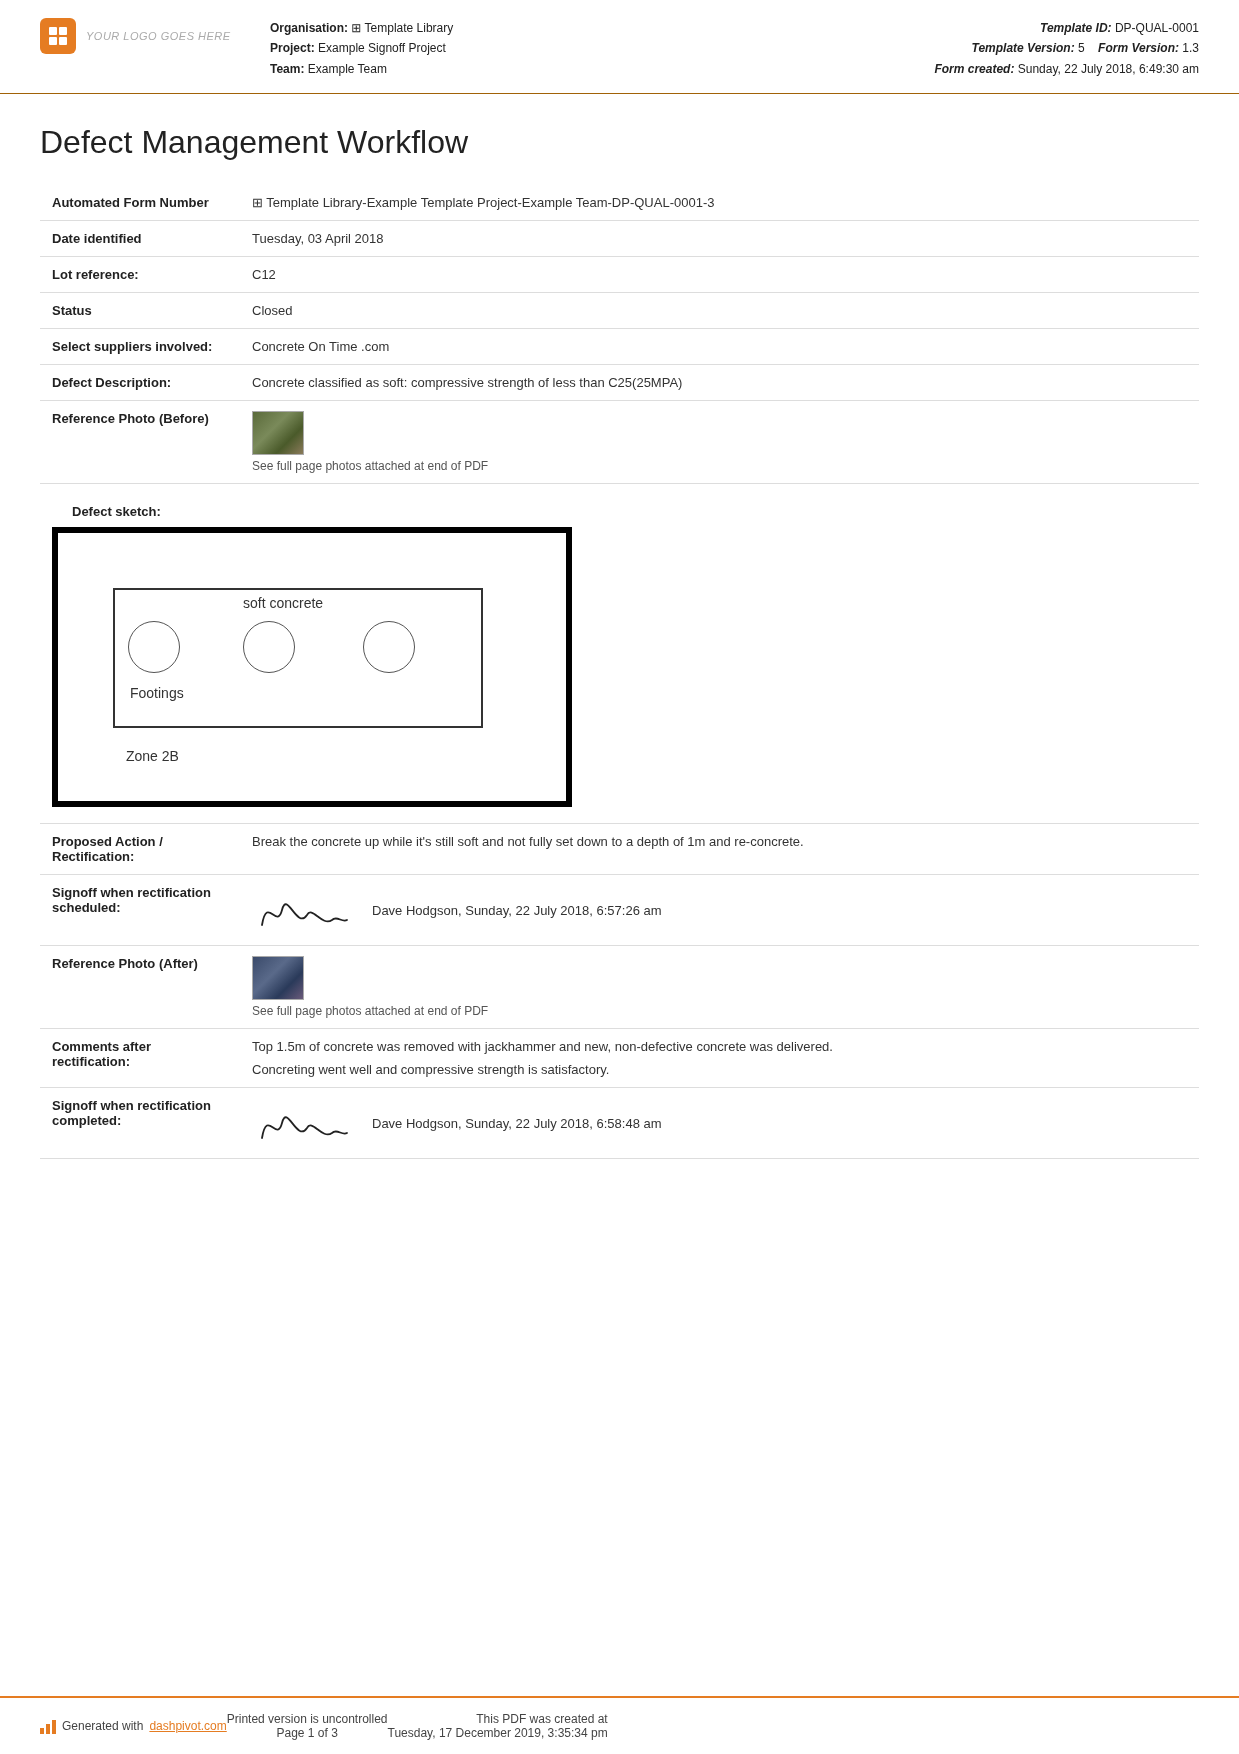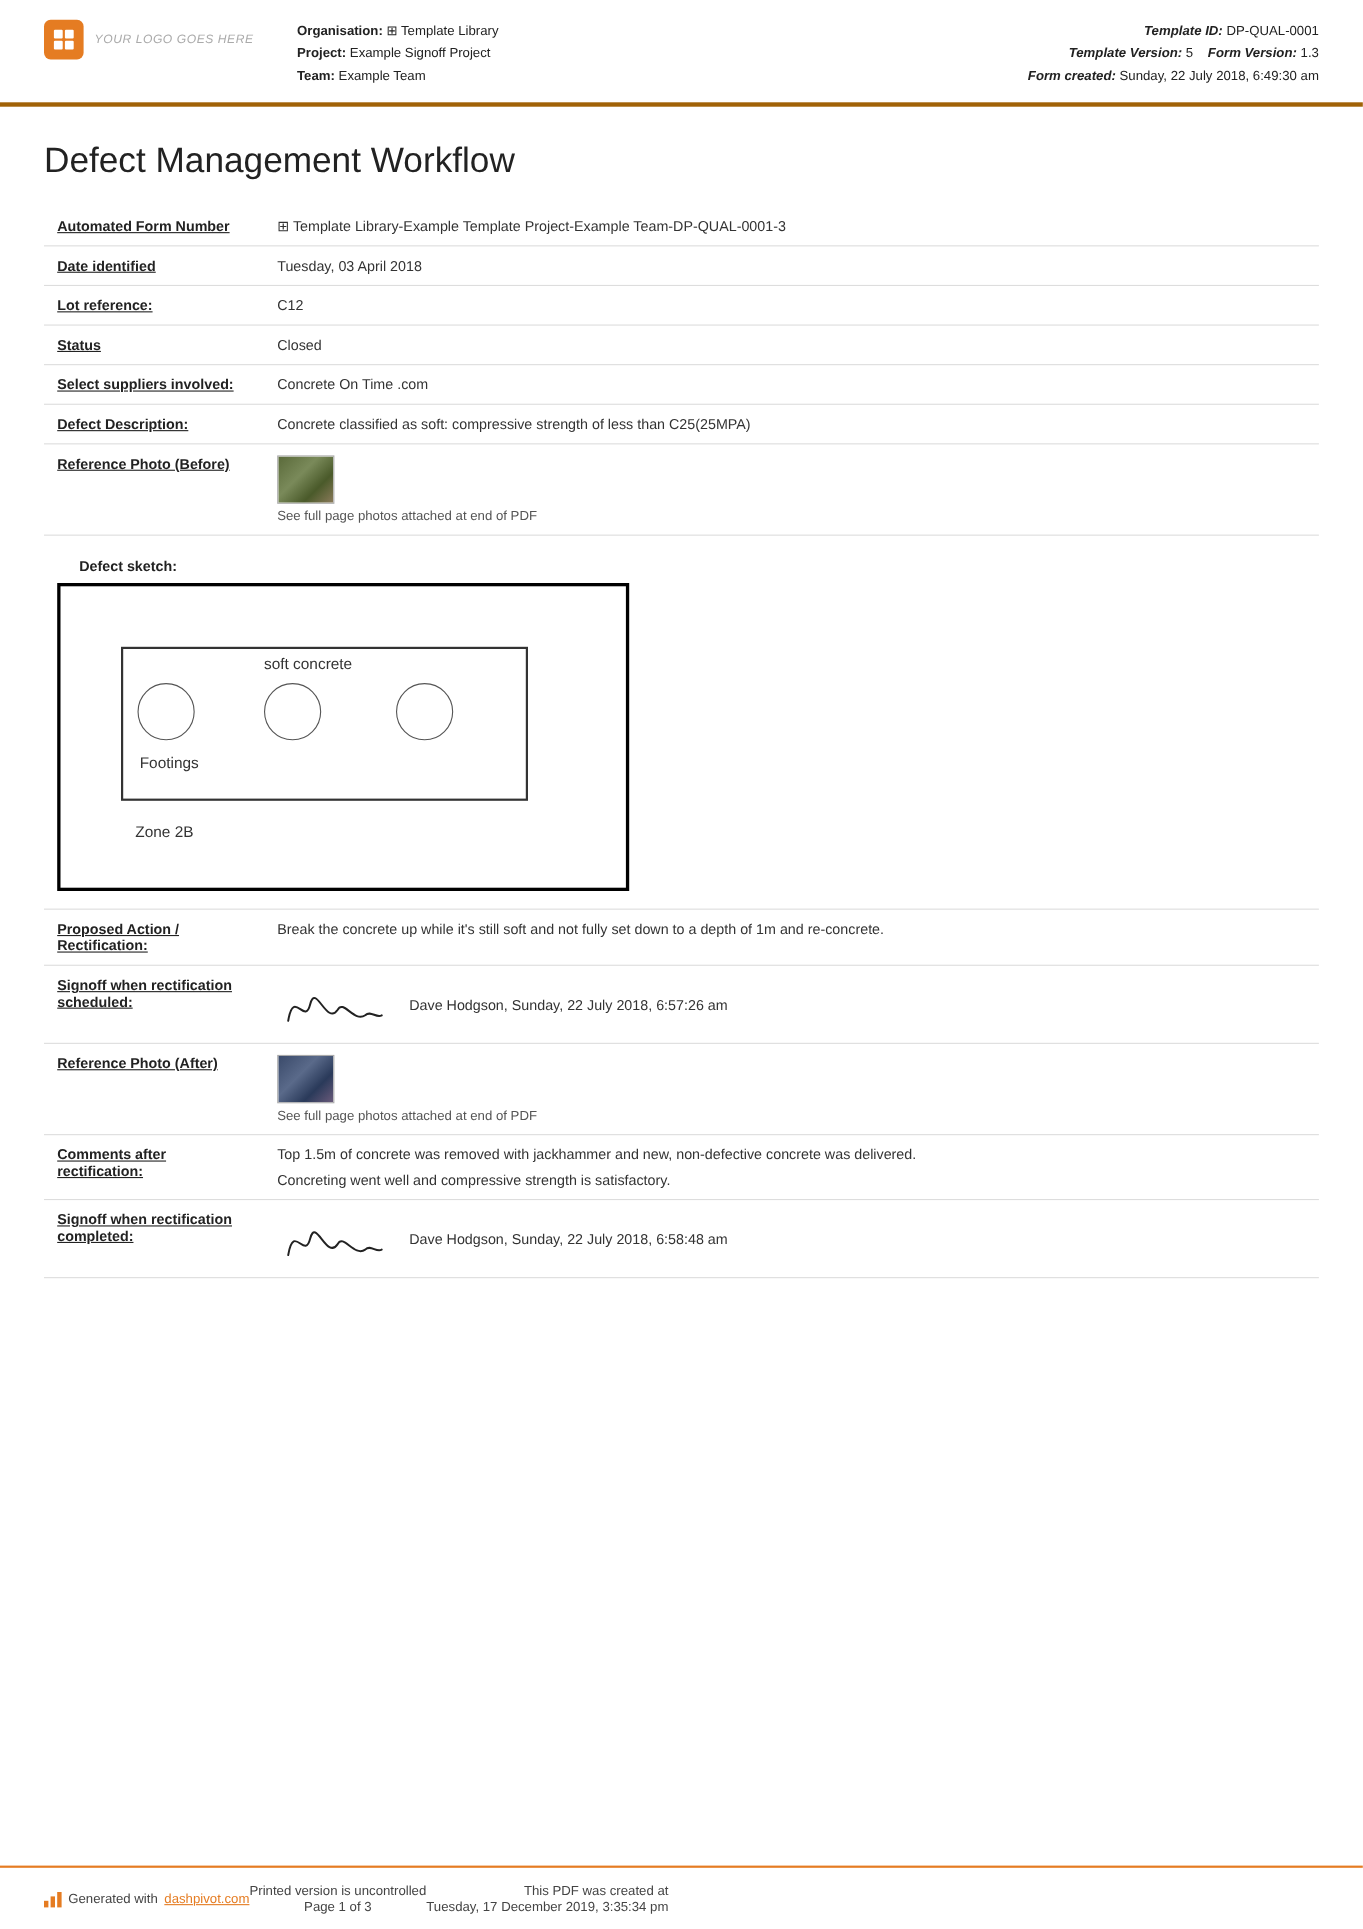--- a/index.html
+++ b/index.html
@@ -16,21 +16,21 @@
       min-height: 1754px;
       padding: 0;
       display: flex;
       flex-direction: column;
     }
     
     .header {
       display: flex;
       align-items: flex-start;
       padding: 18px 40px 14px 40px;
-      border-bottom: 4px solid #a16207;
+      border-bottom: 1px solid #a16207;
     }
     .logo-area {
       display: flex;
       align-items: center;
       min-width: 200px;
       margin-right: 30px;
     }
     .logo-icon {
       width: 36px;
       height: 36px;
@@ -91,37 +91,36 @@
     }
     .form-table td {
       padding: 10px 12px;
       vertical-align: top;
     }
     .form-table td.field-label {
       font-weight: bold;
       width: 200px;
       min-width: 180px;
       padding-right: 20px;
-      text-decoration: underline;
     }
     .form-table td.field-value {
       color: #333;
     }
     
     .sketch-section {
       padding: 10px 0 0 0;
     }
     .sketch-label {
       font-weight: bold;
       margin-bottom: 8px;
       font-size: 13px;
       margin-left: 20px;
     }
     .sketch-box {
-      border: 3px solid #000000;
+      border: 6px solid #000000;
       width: 520px;
       height: 280px;
       position: relative;
       background: #fff;
       margin-bottom: 6px;
     }
     .sketch-inner-box {
       border: 2px solid #333;
       position: absolute;
       top: 55px;

